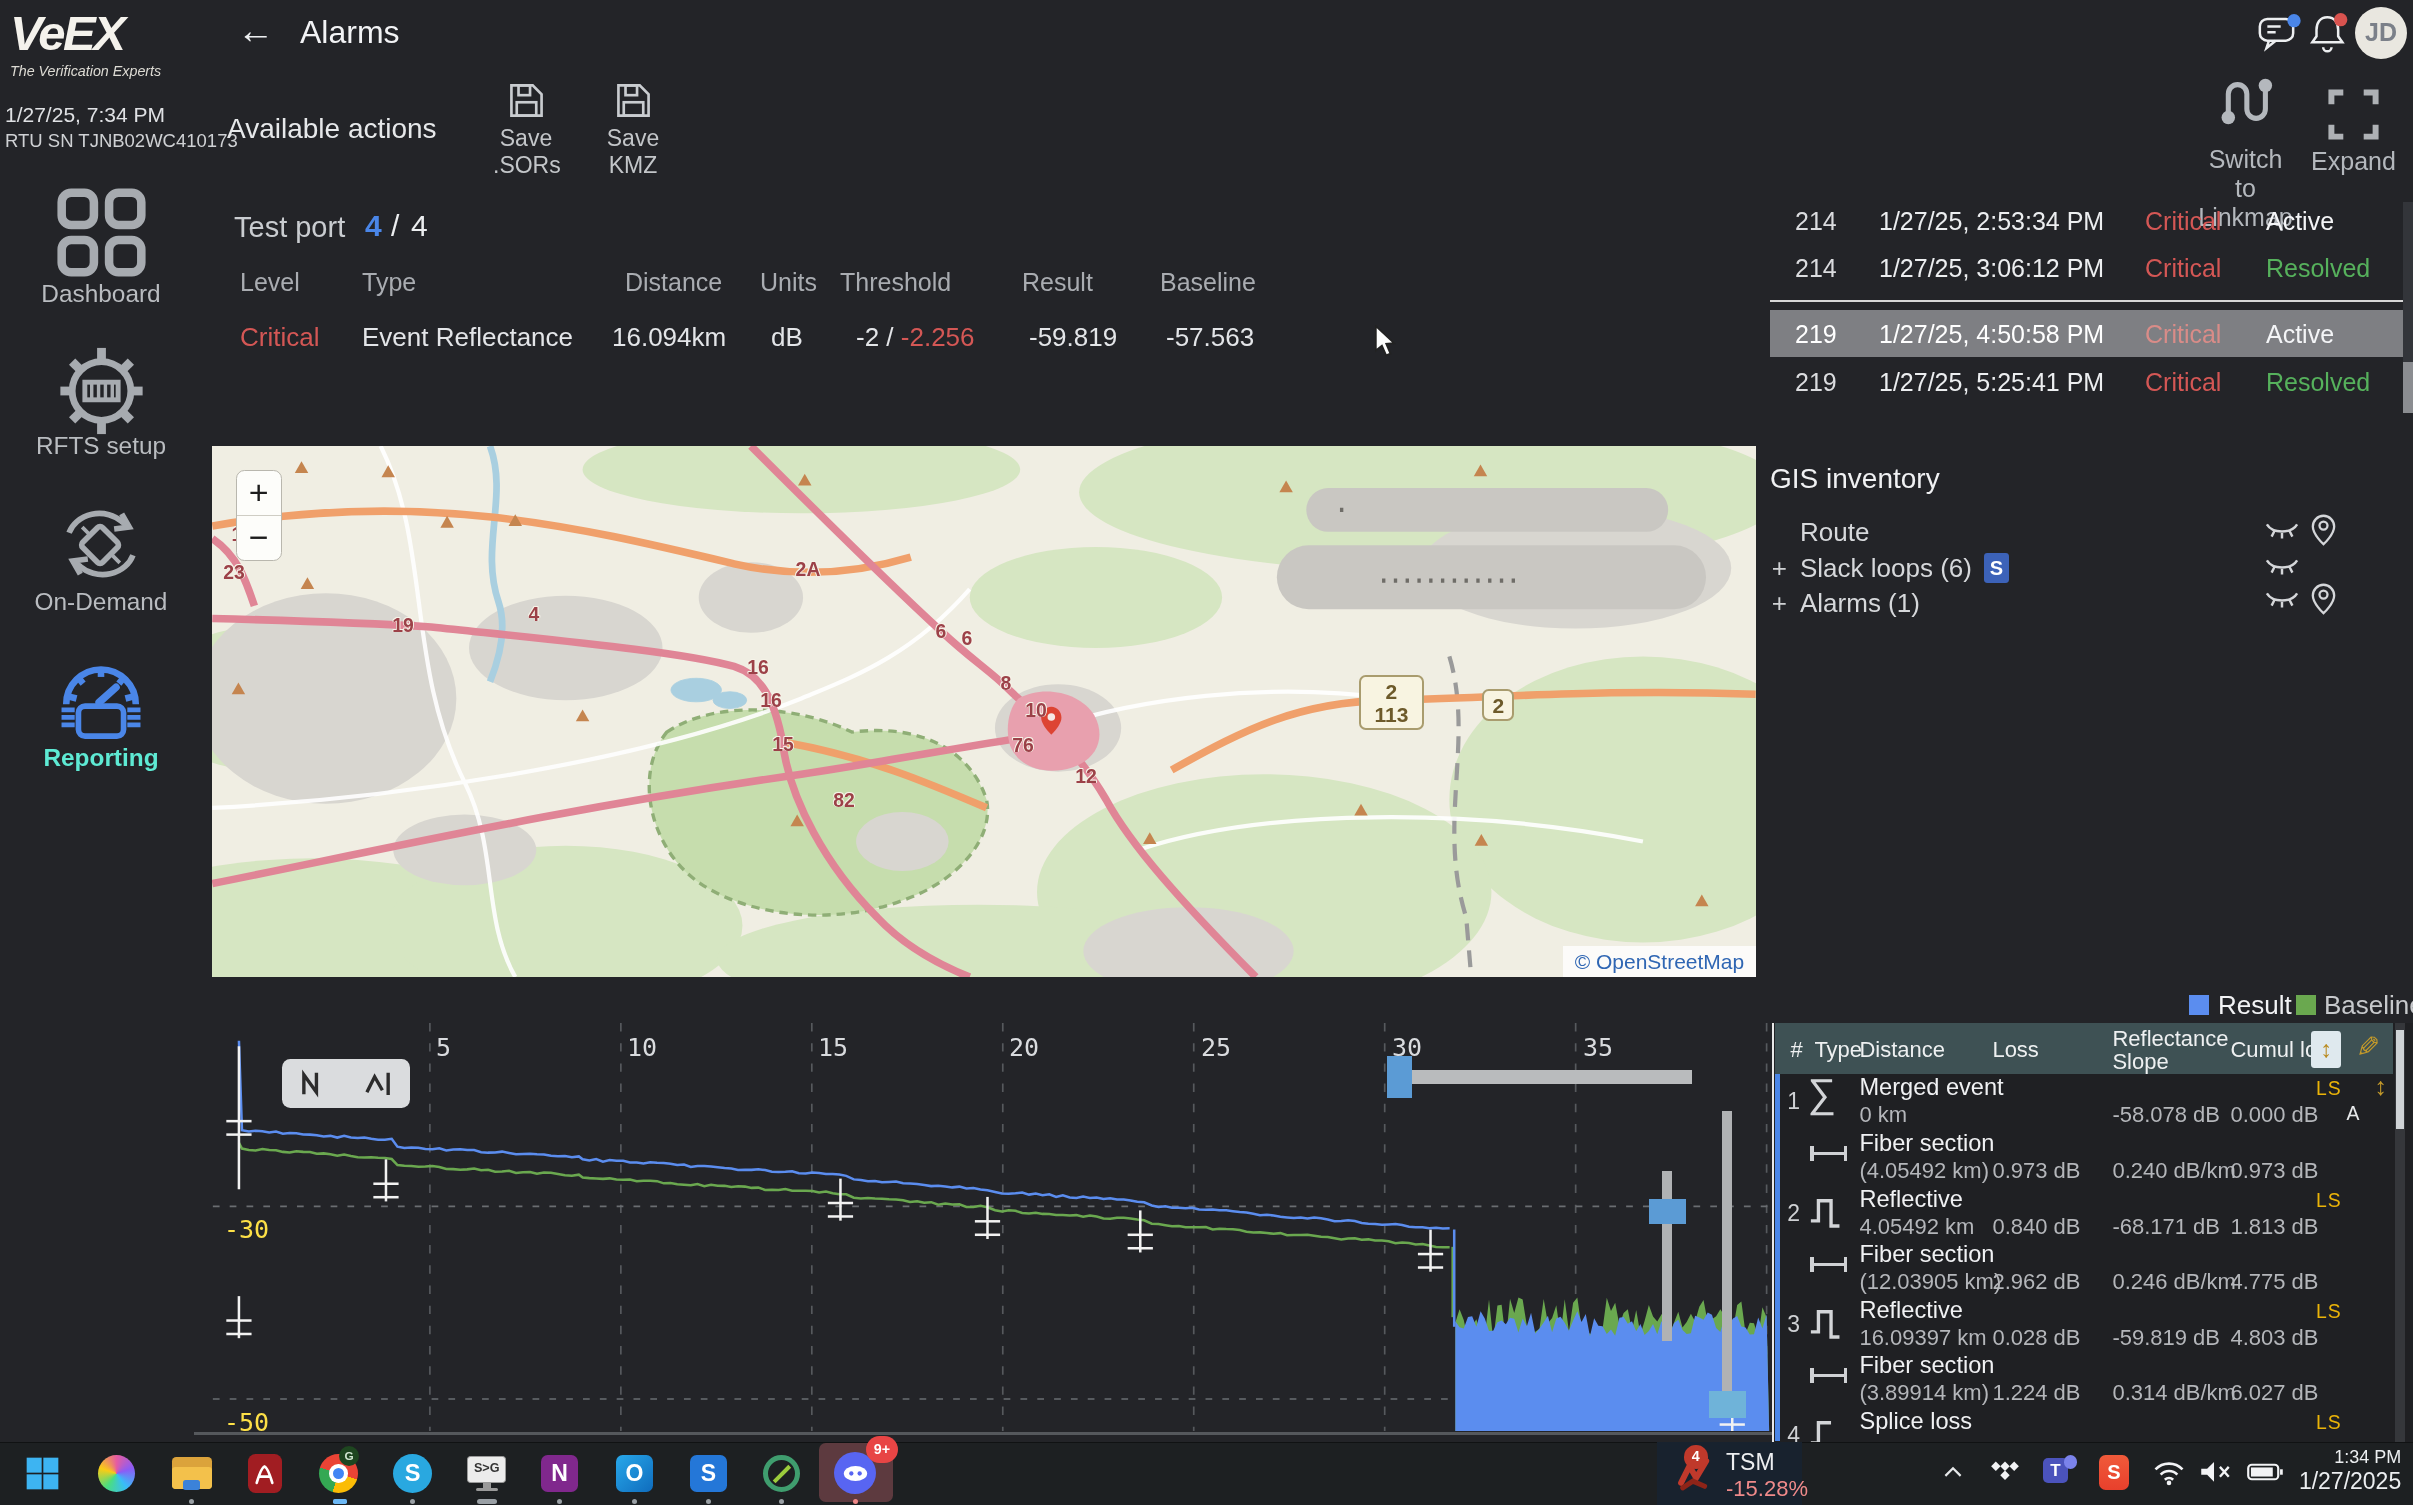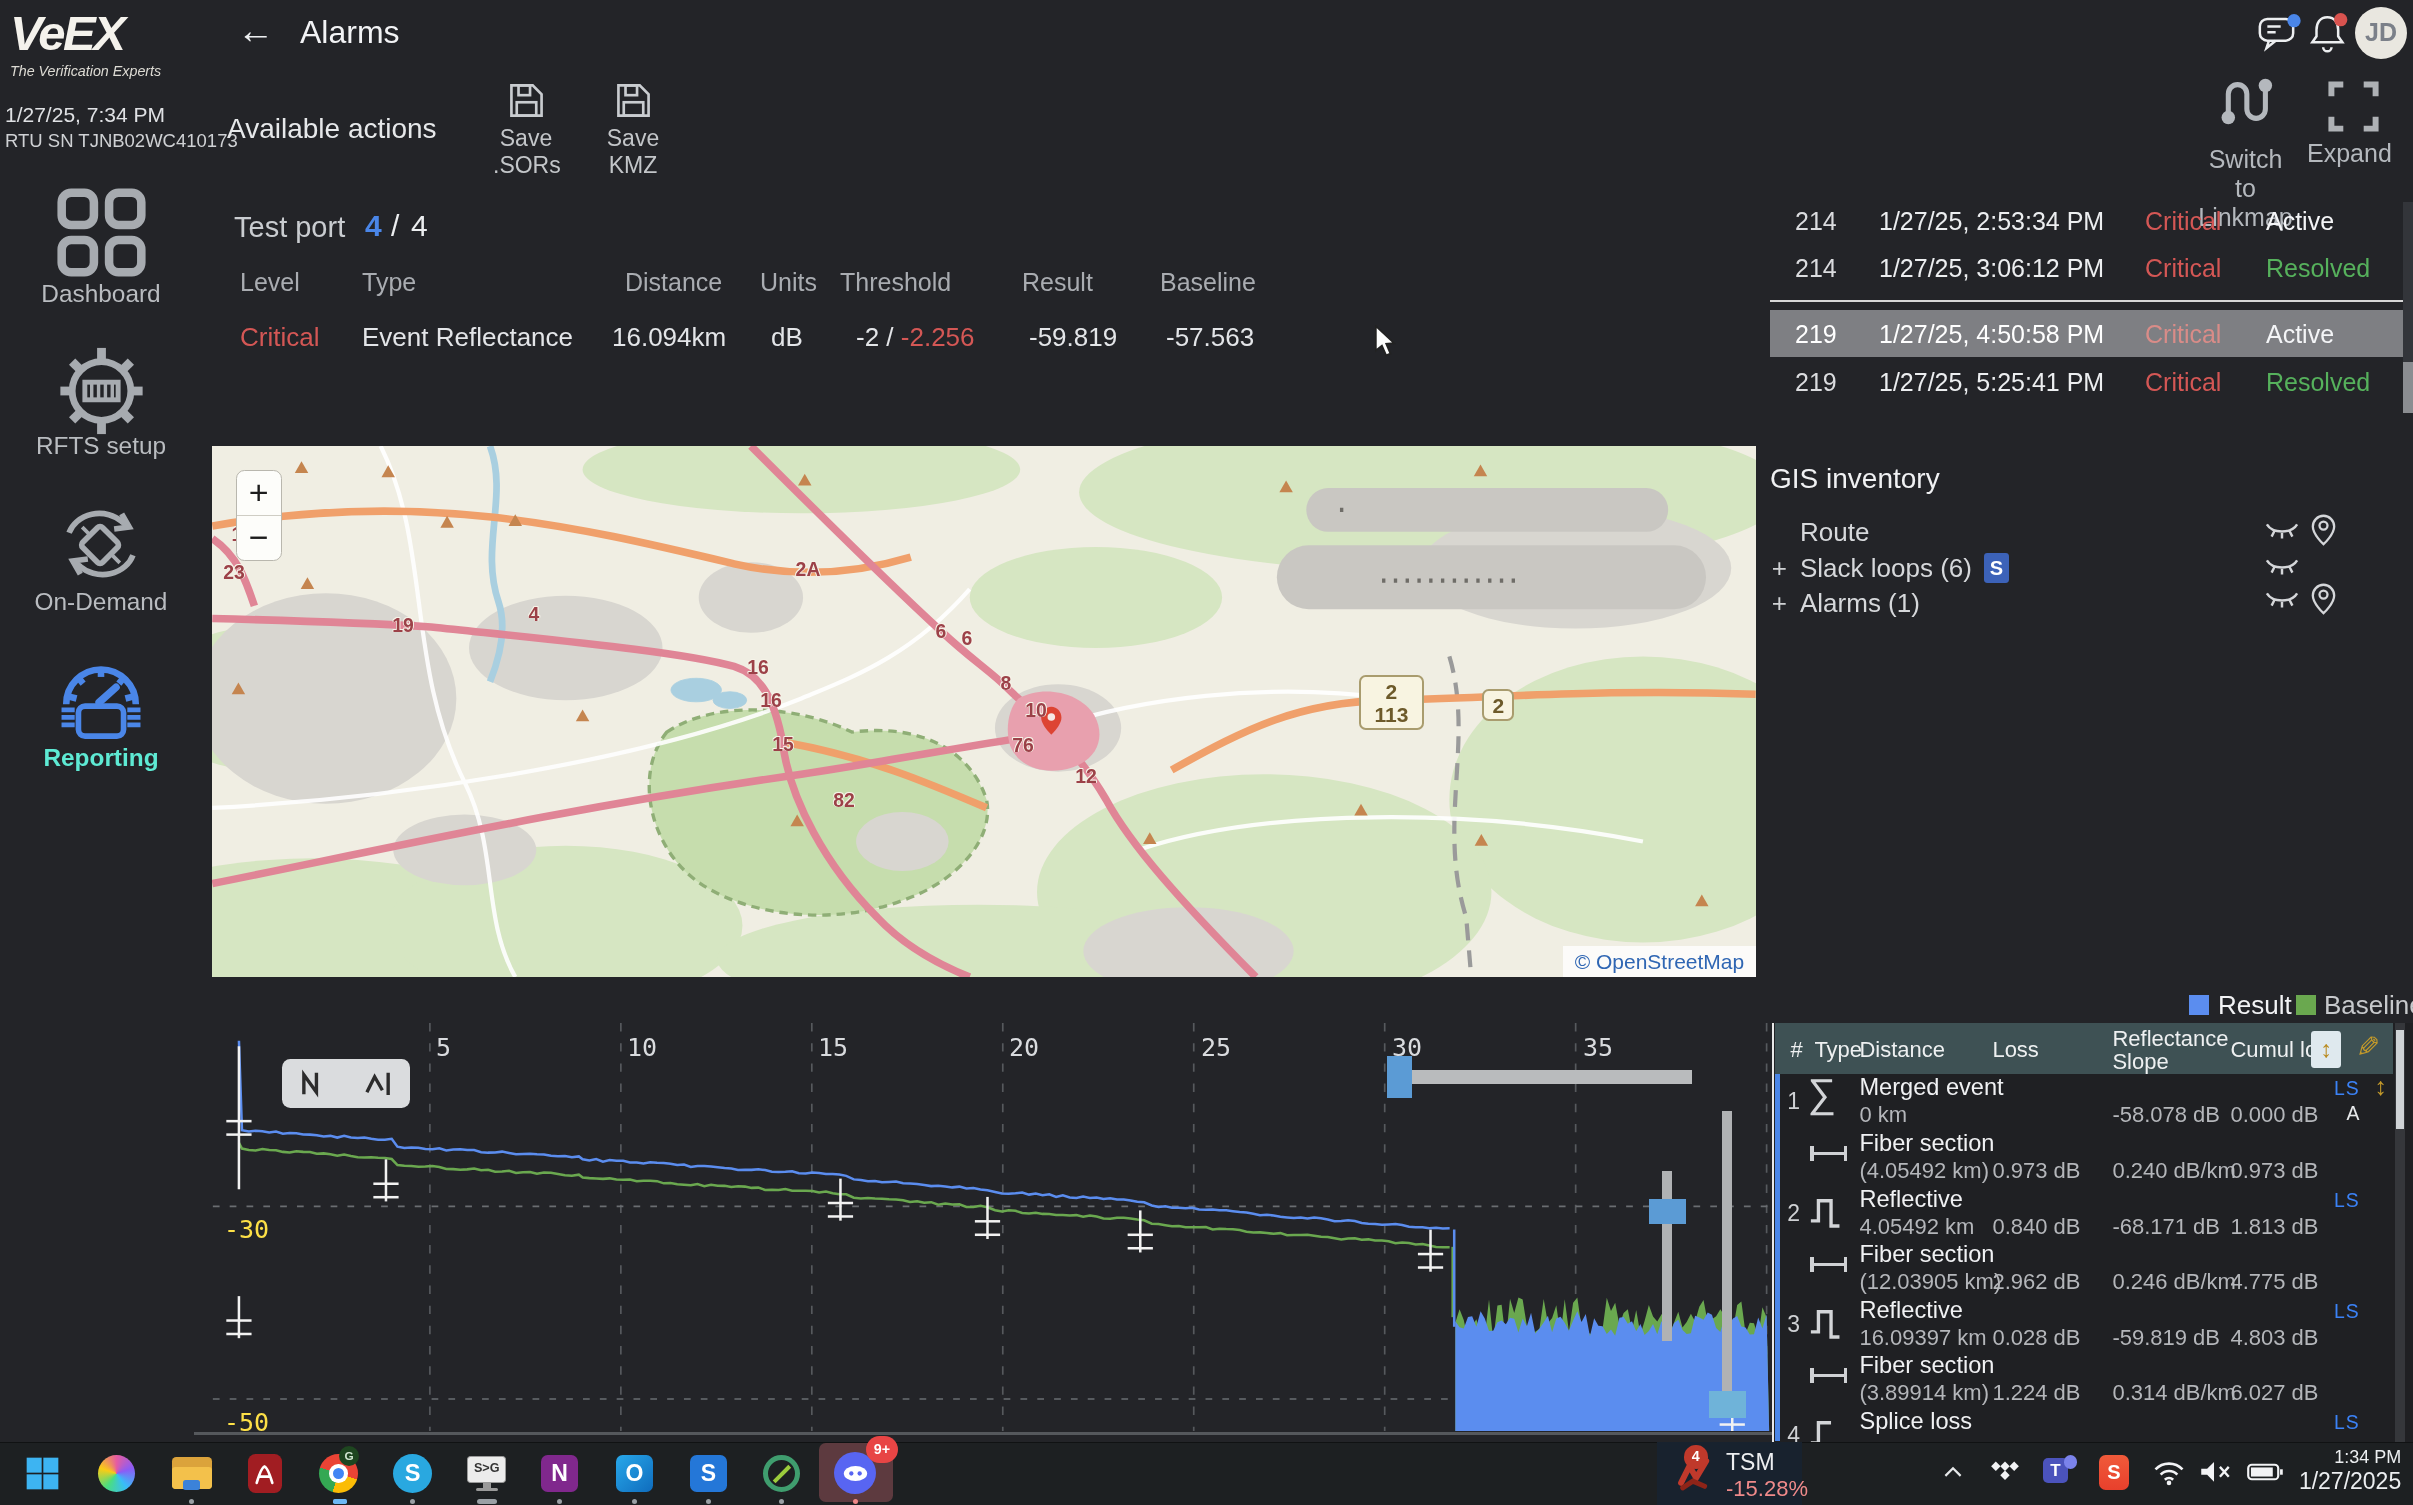--- a/index.html
+++ b/index.html
@@ -33,21 +33,21 @@
   #chart{position:absolute;left:212px;top:1023px;width:1558px;height:408px;overflow:hidden}
   .xtick{position:absolute;top:10px;font-family:"DejaVu Sans Mono",monospace;font-size:25px;color:#d9dbde}
   .ytick{position:absolute;left:12px;font-family:"DejaVu Sans Mono",monospace;font-size:25px;color:#fde047}
   
   #evtable{position:absolute;left:1772px;top:1023px;width:642px;height:419px;background:#1f2023}
   .ev-head{position:absolute;left:3.4px;top:0;width:618px;height:51px;background:#3e5154}
   .eh{position:absolute;font-size:22px;color:#eef0f1}
   .ev-row{position:absolute;left:3.4px;width:618px;height:56px}
   .ev-num{position:absolute;left:11.8px;top:13.5px;width:25px;font-size:23px;color:#cfd1d4}
   .ev-title{position:absolute;left:84px;top:0;font-size:23.6px;color:#f0f1f3}
-  .ev-tag1{position:absolute;right:34px;top:2.5px;font-size:19.4px;color:#3b82f6;letter-spacing:0.8px}
+  .ev-tag1{position:absolute;right:52px;top:2.5px;font-size:19.4px;color:#eab308;letter-spacing:0.8px}
   .ev-dist{position:absolute;left:84px;top:28px;font-size:22px;color:#b4b6ba}
   .ev-loss{position:absolute;left:217px;top:28px;font-size:22px;color:#b4b6ba}
   .ev-refl{position:absolute;left:337px;top:28px;font-size:22px;color:#b4b6ba}
   .ev-cumul{position:absolute;left:455px;top:28px;font-size:22px;color:#b4b6ba}
   .ev-tag2{position:absolute;right:34px;top:28px;font-size:19.4px;color:#e8eaec}
   .icon-section{position:relative;width:37px;height:3.4px;background:#cfd1d4;margin-top:22px;margin-left:35px}
   .icon-section::before,.icon-section::after{content:"";position:absolute;width:3.4px;height:15px;background:#cfd1d4;top:-5.9px}
   .icon-section::before{left:0}.icon-section::after{right:0}
   
   #taskbar{position:absolute;left:0;top:1442px;width:2413px;height:64px;background:#1d2022;border-top:0.8px solid #101213}
@@ -91,21 +91,21 @@
 
   <div class="abs" style="left:2195px;top:72px;width:101px;text-align:center;cursor:pointer">
     <svg width="56" height="59" viewBox="0 0 66 70" style="margin:0 auto">
         <path d="M12,50 V26 a11,11 0 0 1 22,0 v18 a11,11 0 0 0 22,0 V20" fill="none" stroke="#b4b8bd" stroke-width="6" stroke-linecap="round"></path>
         <circle cx="12" cy="54" r="8" fill="#b4b8bd"></circle>
         <circle cx="56" cy="16" r="8" fill="#b4b8bd"></circle>
       </svg>
     <div style="font-size:25px;color:#b4b8bd;margin-top:14px">Switch to</div>
     <div style="font-size:25px;color:#b4b8bd">Linkmap</div>
   </div>
-  <div class="abs" style="left:2307px;top:81px;width:93px;cursor:pointer">
+  <div class="abs" style="left:2307px;top:89px;width:93px;text-align:center;cursor:pointer">
     <svg width="51" height="51" viewBox="0 0 60 60" style="margin:0 auto">
         <path d="M4,18 V4 H18 M42,4 H56 V18 M56,42 V56 H42 M18,56 H4 V42" fill="none" stroke="#aeb1b5" stroke-width="7"></path>
       </svg>
     <div style="font-size:25px;color:#b4b8bd;margin-top:6.7px">Expand</div>
   </div>
 
   <div class="abs" style="left:227px;top:113px;font-size:28px;color:#e6e8ea">Available actions</div>
   <div class="abs" style="left:493px;top:81px;width:66px;text-align:center;cursor:pointer">
     <svg width="39" height="39" viewBox="0 0 44 44" style="margin:0 auto">
         <path d="M5,5 h24 l10,10 v24 h-34 z" fill="none" stroke="#c9ccd0" stroke-width="3"></path>

